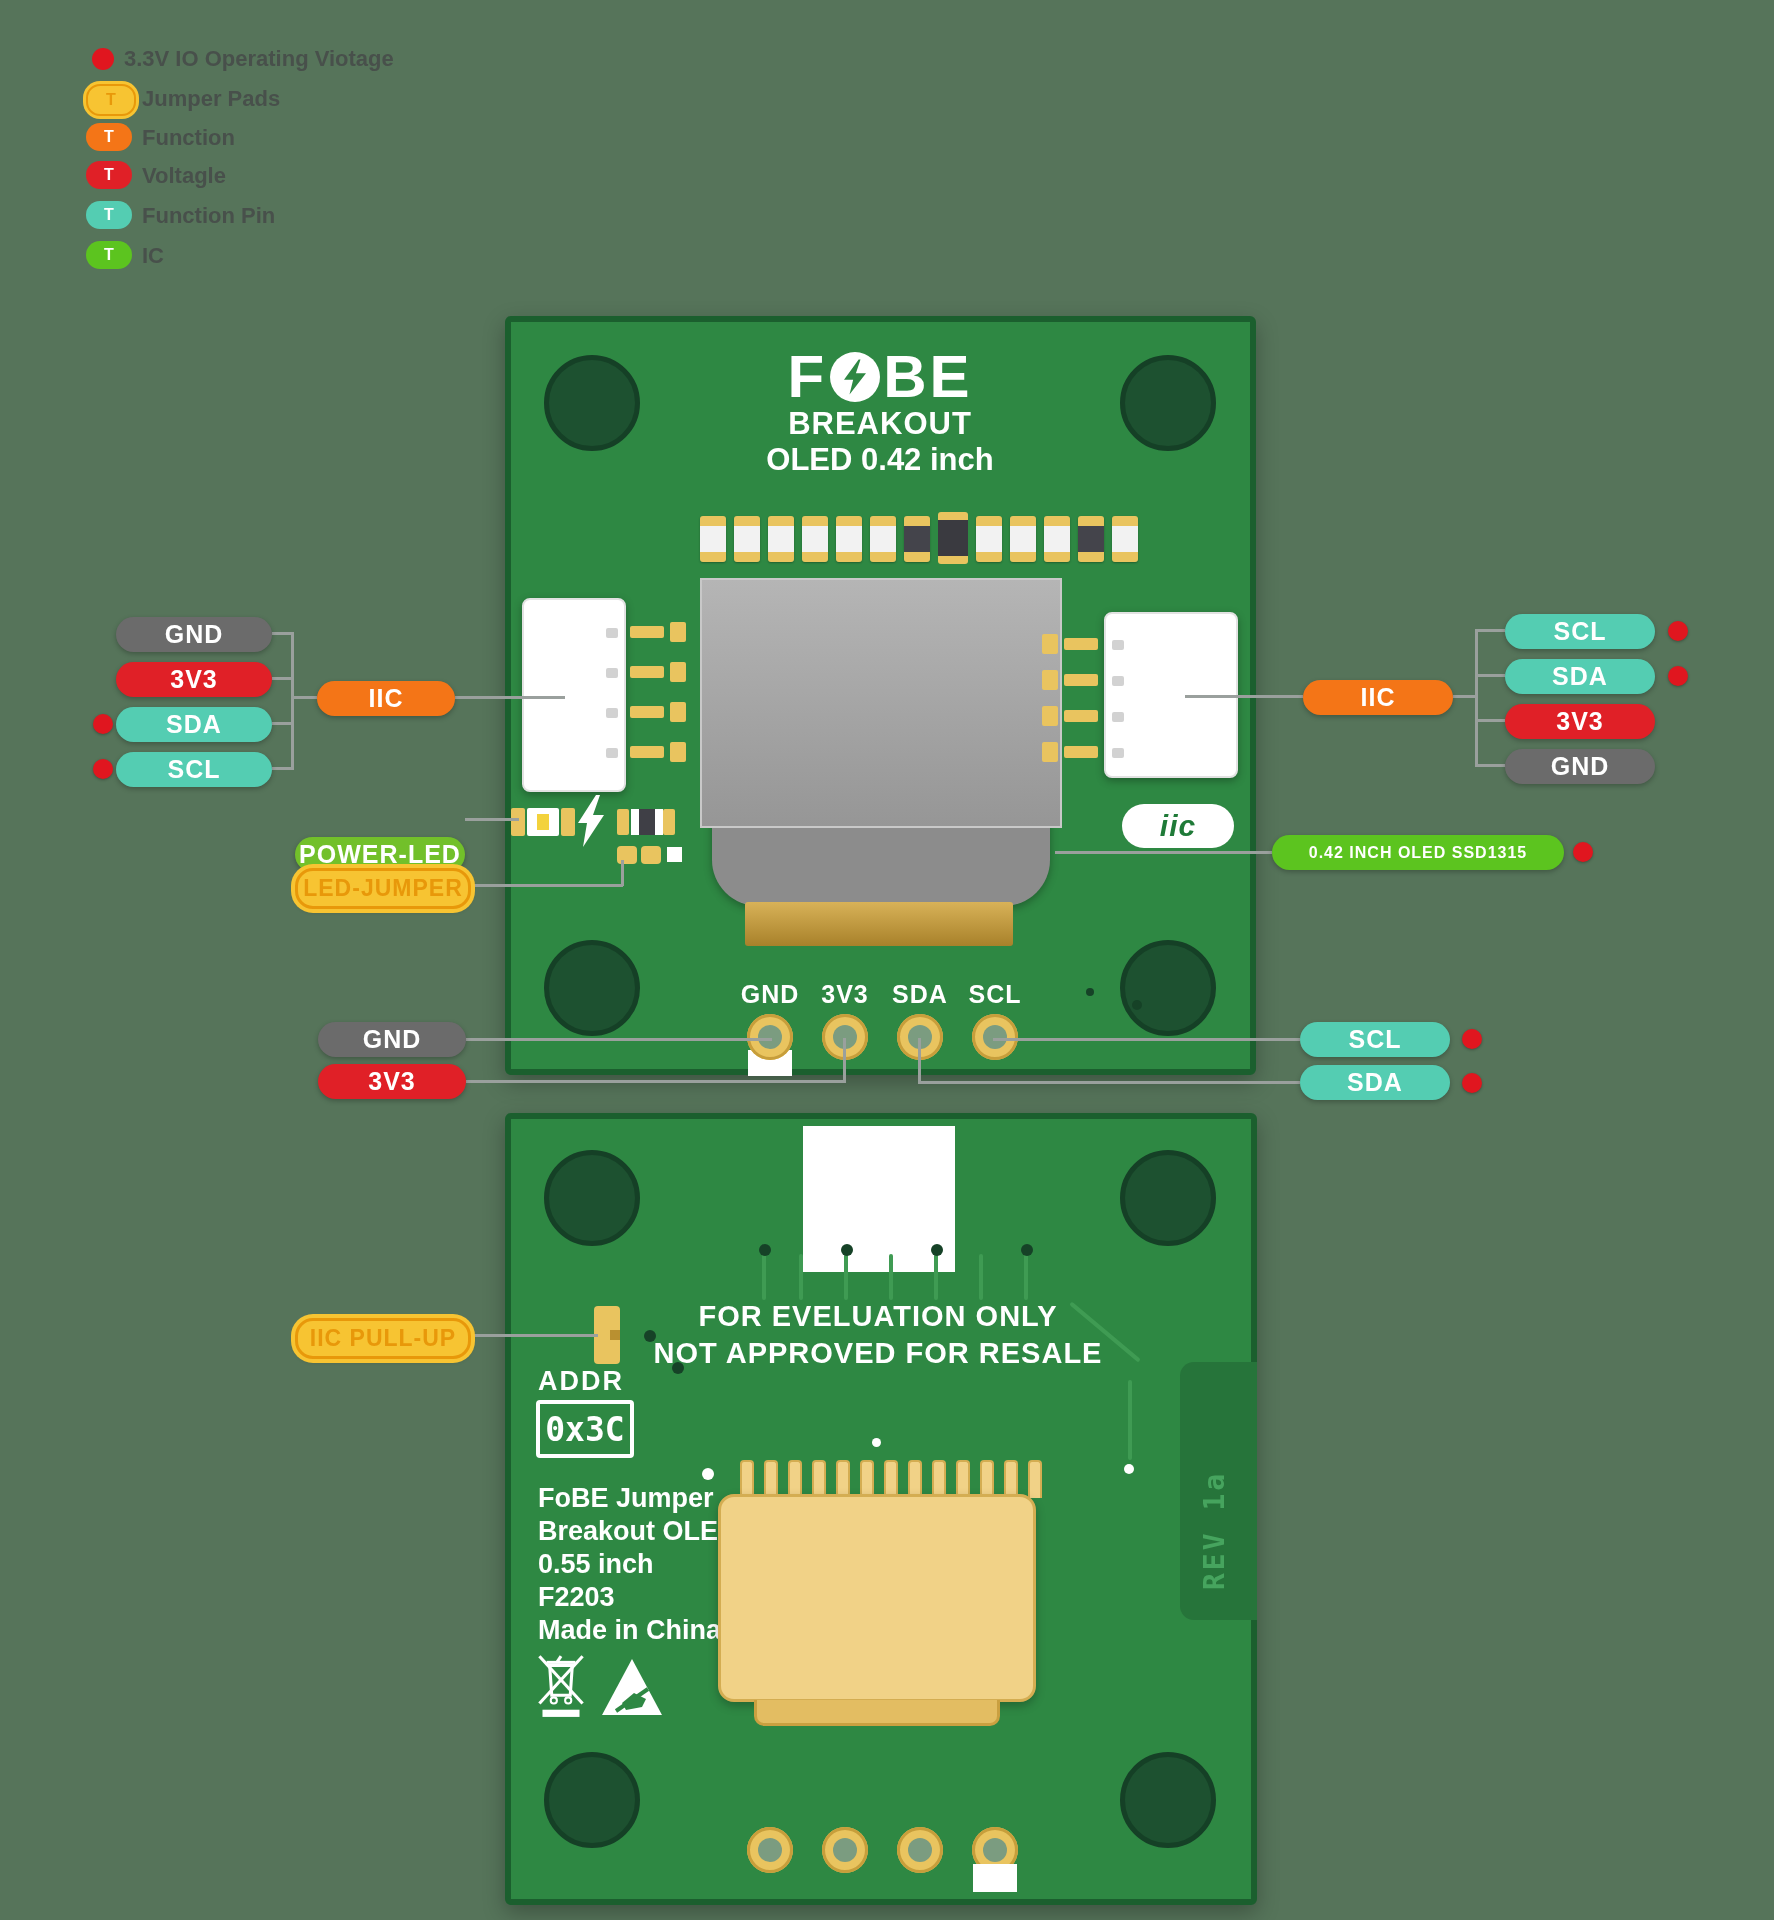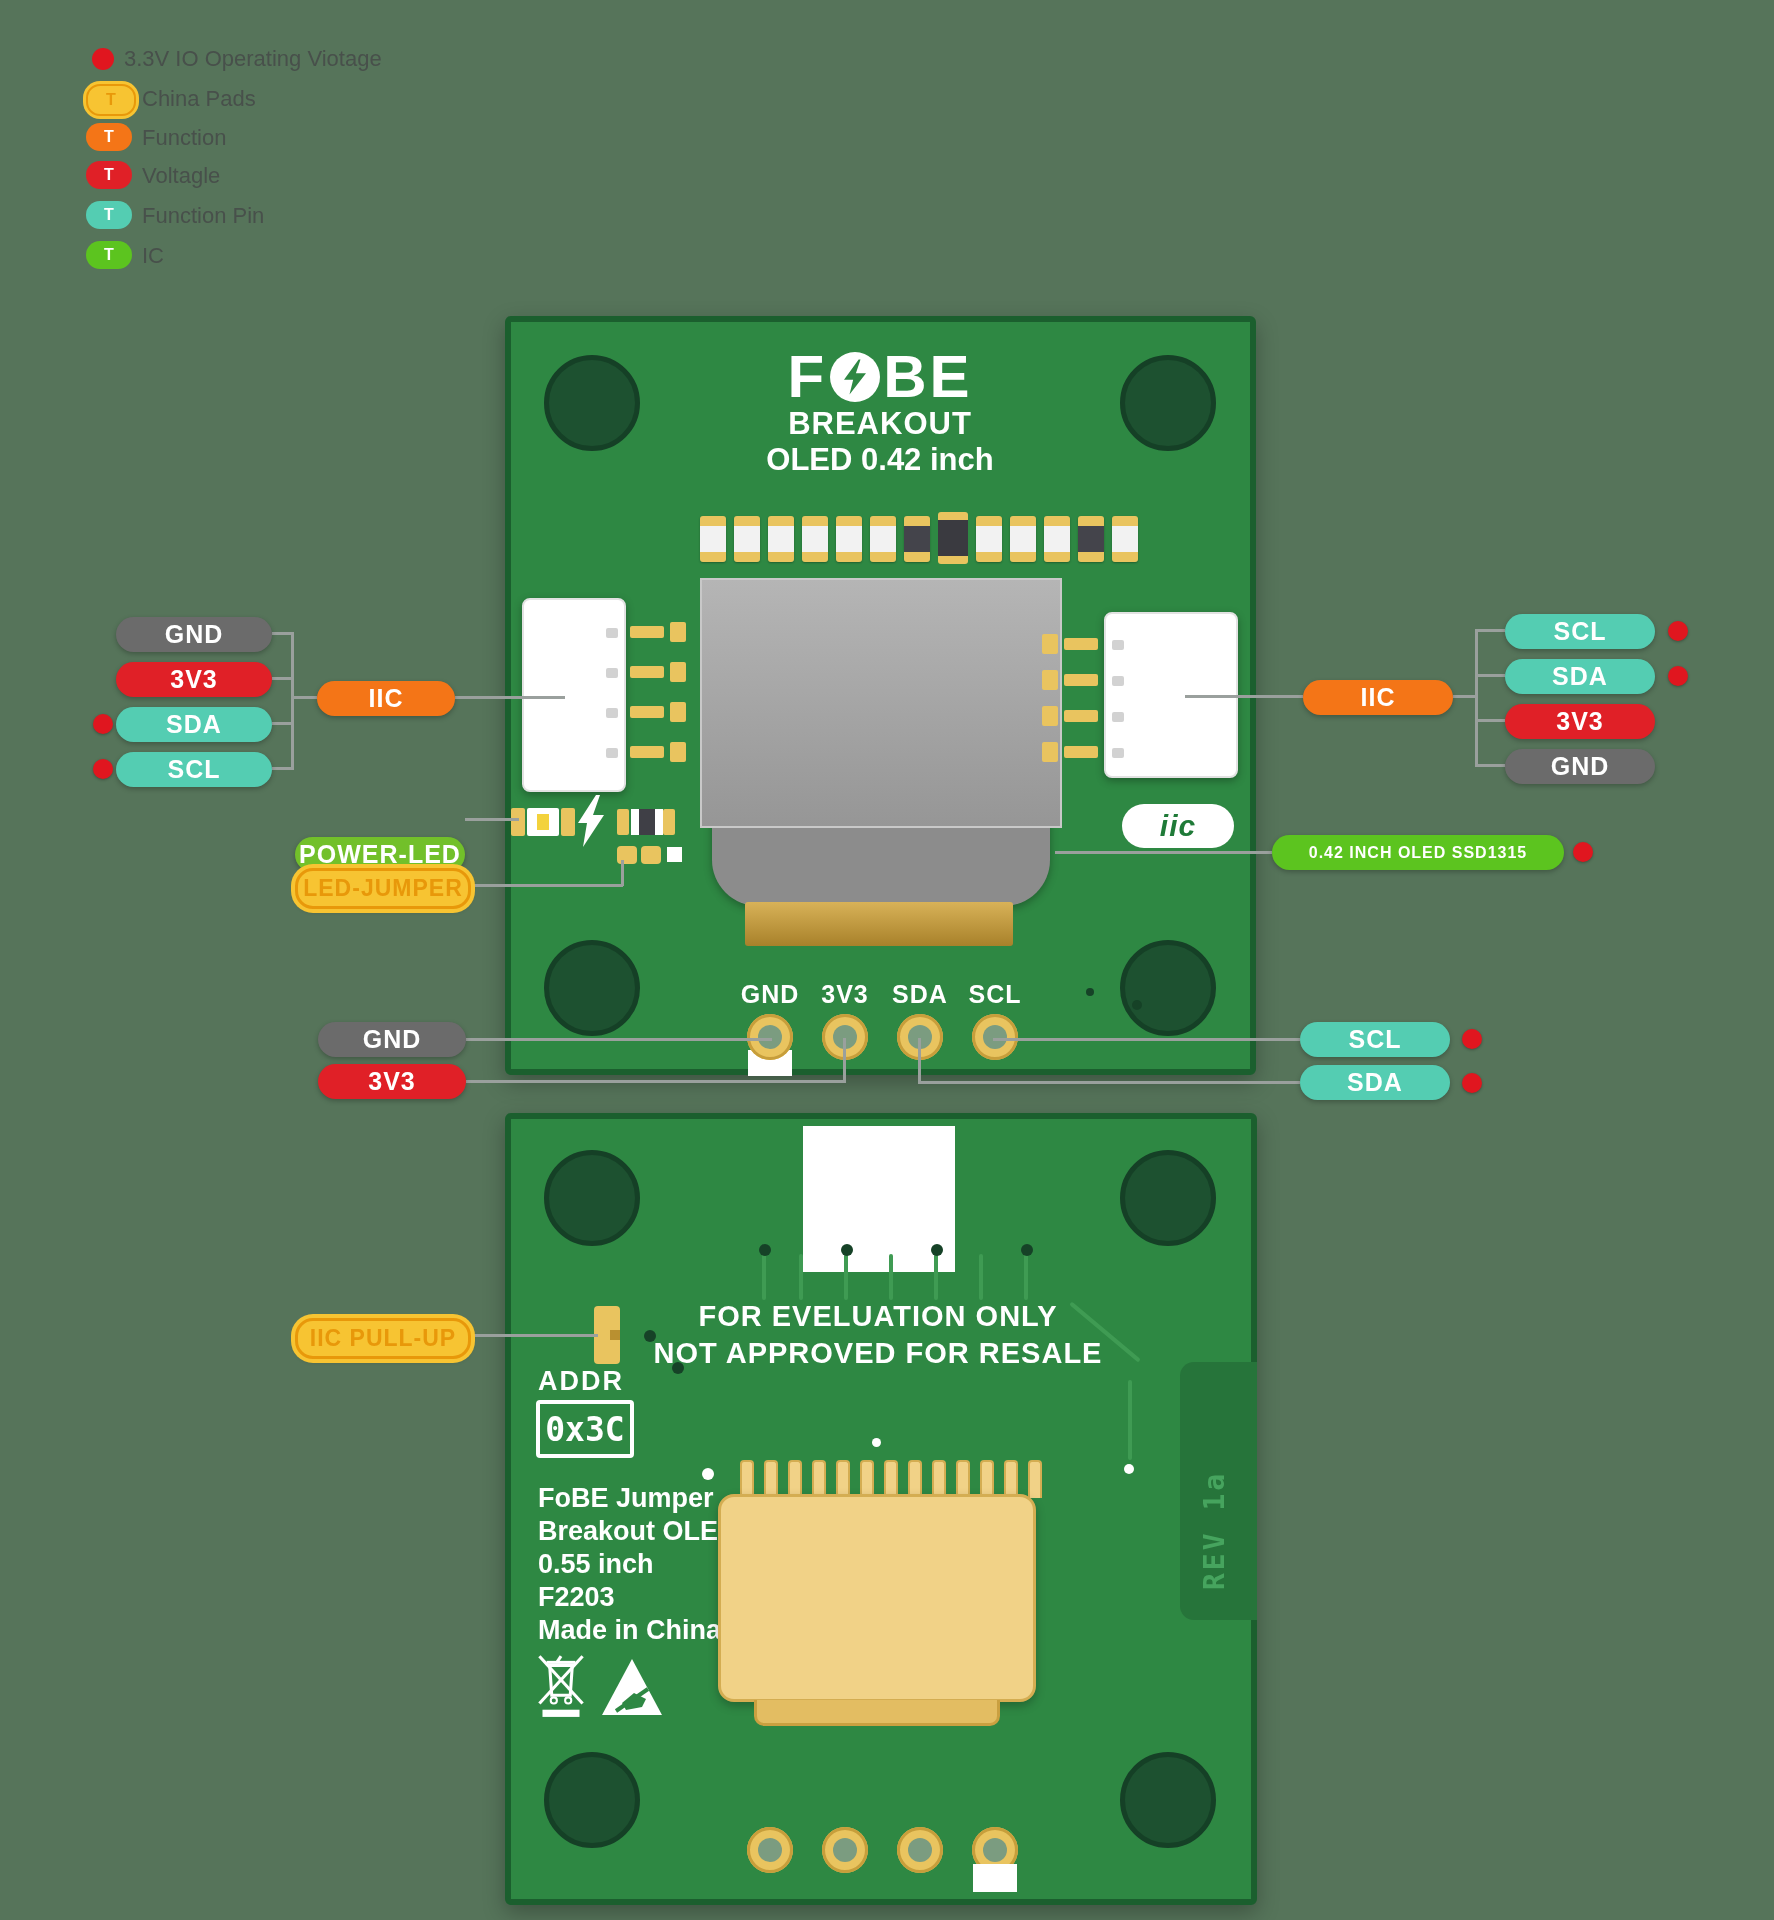--- a/index.html
+++ b/index.html
@@ -19,21 +19,21 @@
   .mhole{position:absolute;width:96px;height:96px;border-radius:50%;background:radial-gradient(circle at 40% 40%, #22573​4 0%, var(--hole) 60%);background-color:var(--hole);border:5px solid var(--hole-edge);box-sizing:border-box;}
   
   .pill{position:absolute;height:35px;border-radius:18px;display:flex;align-items:center;justify-content:center;color:#fff;font-weight:bold;font-size:25px;letter-spacing:1px;box-shadow:0 2px 5px rgba(0,0,0,.25);}
   .pill.gray{background:var(--gray);} .pill.red{background:var(--red);} .pill.teal{background:var(--teal);}
   .pill.orange{background:var(--orange);} .pill.pgreen{background:var(--power-green);}
   .pill.bgreen{background:var(--bright-green);font-size:16px;}
   .pill.jumper{background:var(--yellow);border:3px solid var(--yellow-accent);box-shadow:0 0 0 4px var(--yellow),0 2px 5px rgba(0,0,0,.25);color:var(--yellow-accent);font-size:23px;}
   .rdot{position:absolute;width:20px;height:20px;border-radius:50%;background:var(--dot-red);box-shadow:0 1px 3px rgba(0,0,0,.3);}
   .ln{position:absolute;background:var(--line);}
   
-  .lg-label{position:absolute;color:var(--legend-text);font-size:22px;font-weight:normal;line-height:30px;}
+  .lg-label{position:absolute;color:var(--legend-text);font-size:22px;font-weight:bold;line-height:30px;}
   .lg-pill{position:absolute;width:46px;height:28px;border-radius:14px;display:flex;align-items:center;justify-content:center;color:#fff;font-size:16px;font-weight:bold;}
   .lg-pill.jumper{background:var(--yellow);border:2px solid var(--yellow-accent);color:var(--yellow-accent);box-shadow:0 0 0 3px var(--yellow);}
   .lg-pill.orange{background:var(--orange);} .lg-pill.red{background:var(--red);}
   .lg-pill.teal{background:var(--teal);} .lg-pill.green{background:var(--bright-green);}
   .lg-dot{position:absolute;width:22px;height:22px;border-radius:50%;background:var(--dot-red);}
   
   .silk{position:absolute;color:var(--silk);font-weight:bold;text-align:center;}
   .logo-row{position:absolute;display:flex;align-items:center;justify-content:center;color:#fff;font-weight:800;font-size:60px;letter-spacing:3px;}
   .bolt-circle{display:inline-flex;width:50px;height:50px;border-radius:50%;background:#fff;margin:0 3px;align-items:center;justify-content:center;}
   .smd{position:absolute;width:26px;height:46px;border-radius:3px;background:linear-gradient(to bottom,var(--gold) 0 10px,#f2f2f2 10px 36px,var(--gold) 36px);box-shadow:0 1px 2px rgba(0,0,0,.3);}
@@ -58,21 +58,21 @@
 </head>
 <body>
 
 <div class="stage">
 
   <div>
     <div class="lg-dot" style="left:92px;top:48px;"></div>
     <div class="lg-label" style="left:124px;top:44px;">3.3V IO Operating Viotage</div>
 
     <div class="lg-pill jumper" style="left:86px;top:84px;">T</div>
-    <div class="lg-label" style="left:142px;top:84px;">China Pads</div>
+    <div class="lg-label" style="left:142px;top:84px;">Jumper Pads</div>
 
     <div class="lg-pill orange" style="left:86px;top:123px;">T</div>
     <div class="lg-label" style="left:142px;top:123px;">Function</div>
 
     <div class="lg-pill red" style="left:86px;top:161px;">T</div>
     <div class="lg-label" style="left:142px;top:161px;">Voltagle</div>
 
     <div class="lg-pill teal" style="left:86px;top:201px;">T</div>
     <div class="lg-label" style="left:142px;top:201px;">Function Pin</div>
 

